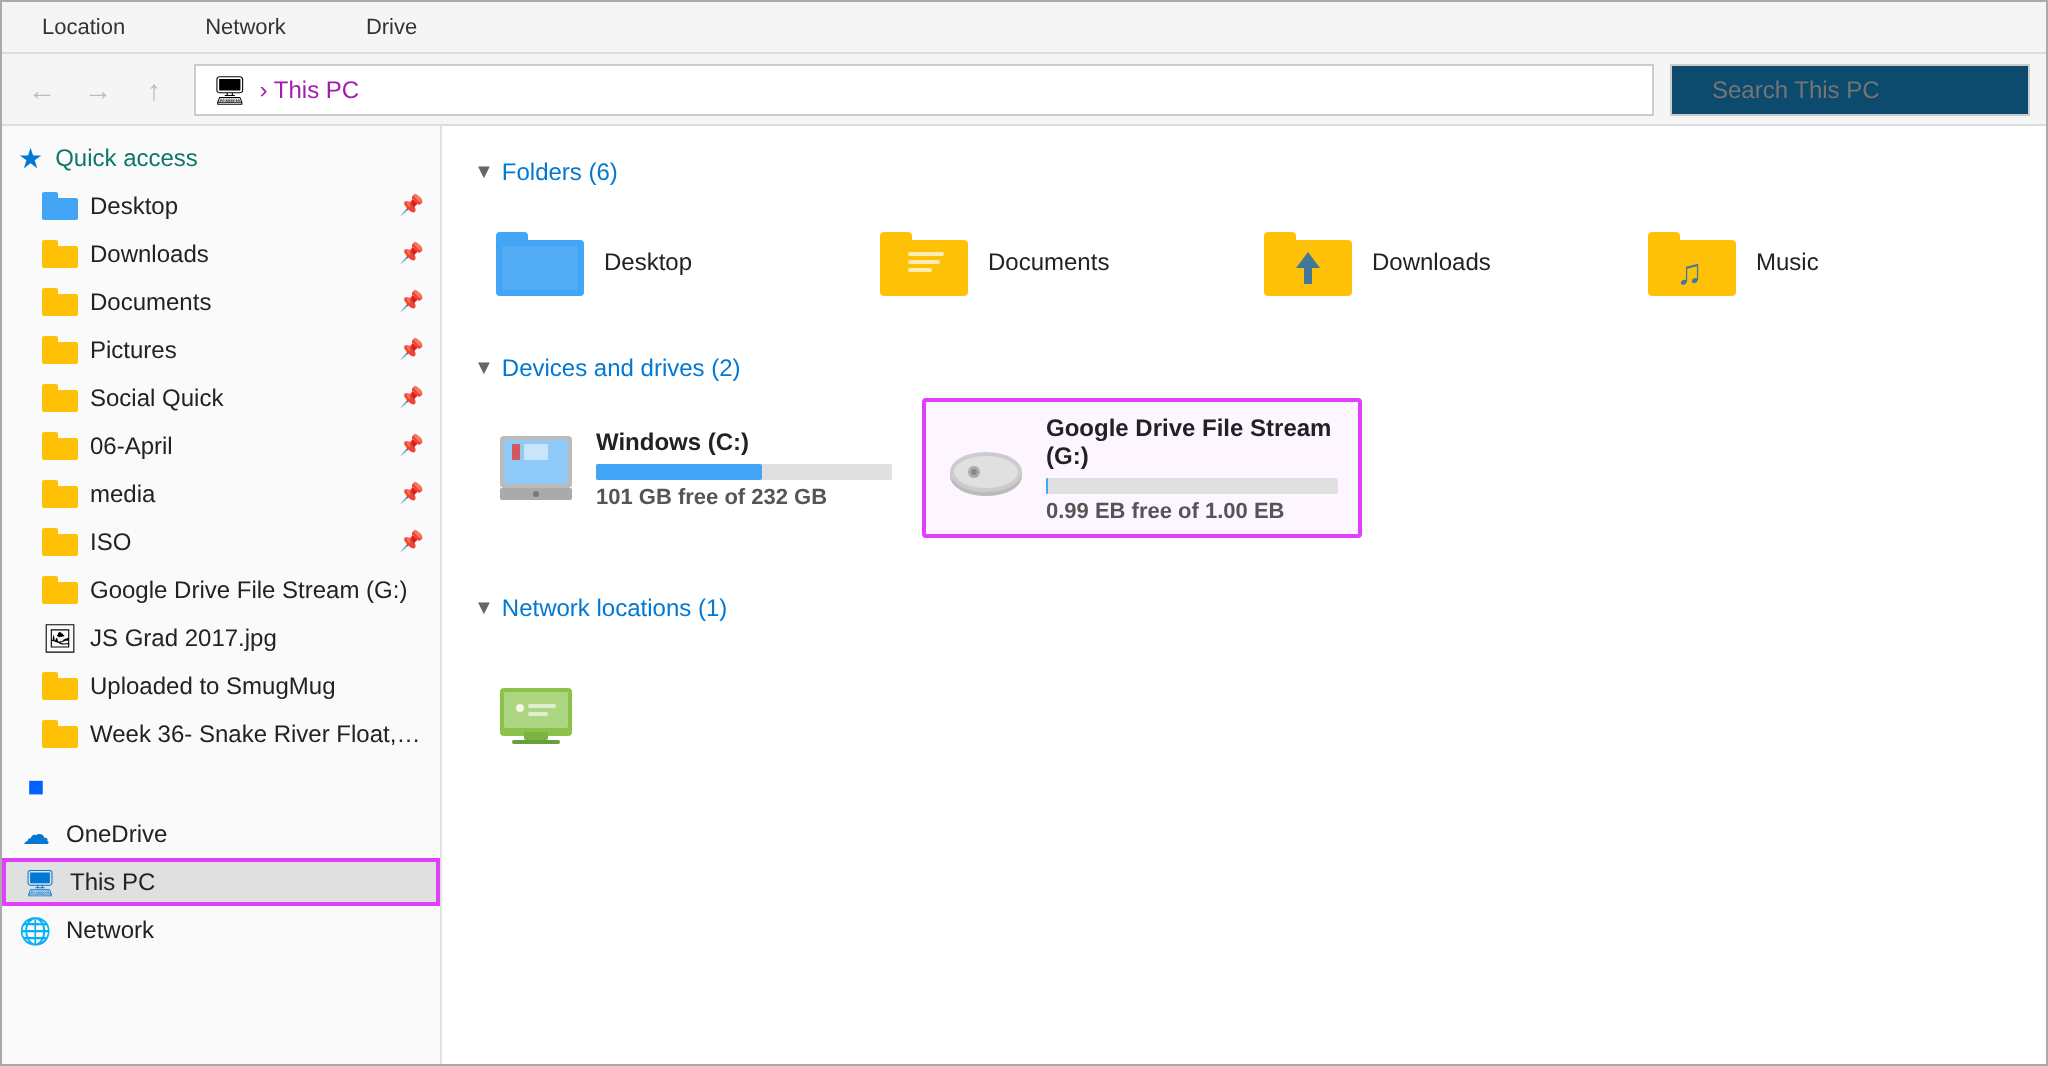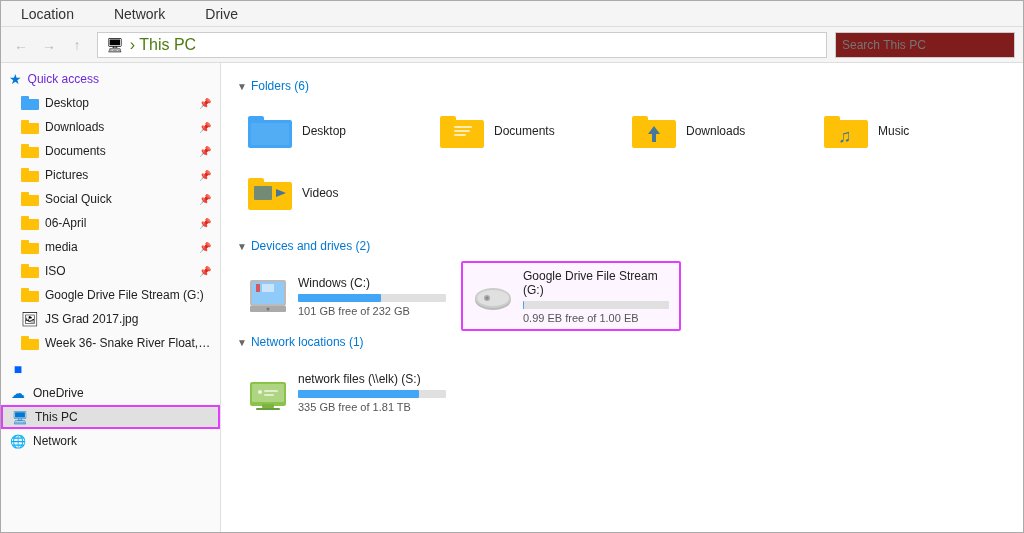--- a/index.html
+++ b/index.html
@@ -2,40 +2,40 @@
 <html><head>
   <meta charset="utf-8">
   <style>
     * { box-sizing: border-box; margin: 0; padding: 0; }
     body { font-family: 'Segoe UI', Arial, sans-serif; font-size: 12px; background: #f0f0f0; width: 1024px; height: 533px; overflow: hidden; }
 
     .window { width: 1024px; height: 533px; background: #fff; border: 1px solid #aaa; display: flex; flex-direction: column; }
 
     
     .menu-bar { display: flex; background: #f5f5f5; border-bottom: 1px solid #ddd; height: 26px; align-items: center; }
-    .menu-item { padding: 4px 20px; font-size: 14px; color: #333; cursor: default; }
+    .menu-item { padding: 4px 20px; font-size: 11px; color: #333; cursor: default; }
 
     
     .toolbar { display: flex; align-items: center; background: #f5f5f5; border-bottom: 1px solid #ddd; height: 36px; padding: 0 8px; gap: 4px; }
     .nav-btn { width: 24px; height: 24px; background: none; border: none; cursor: pointer; display: flex; align-items: center; justify-content: center; color: #555; font-size: 14px; border-radius: 2px; }
     .nav-btn.disabled { color: #bbb; cursor: default; }
     .address-bar { flex: 1; height: 26px; border: 1px solid #ccc; background: #fff; display: flex; align-items: center; padding: 0 8px; margin: 0 4px; }
     .address-icon { margin-right: 6px; font-size: 14px; }
-    .address-text { font-size: 16px; color: #4d7c0f; }
-    .search-box { width: 180px; height: 26px; border: 1px solid #ccc; background: #7f1d1d; display: flex; align-items: center; padding: 0 6px; }
+    .address-text { font-size: 12px; color: #a21caf; }
+    .search-box { width: 180px; height: 26px; border: 1px solid #ccc; background: #0c4a6e; display: flex; align-items: center; padding: 0 20px; }
     .search-input { border: none; outline: none; font-size: 12px; width: 100%; color: #999; background: transparent; }
 
     
     .main-layout { display: flex; flex: 1; overflow: hidden; }
 
     
     .sidebar { width: 220px; min-width: 220px; background: #fafafa; border-right: 1px solid #e0e0e0; overflow-y: auto; padding: 4px 0; }
     .sidebar-section { margin-bottom: 2px; }
     .sidebar-header { display: flex; align-items: center; padding: 4px 8px; cursor: default; }
-    .sidebar-header-label { font-size: 12px; color: #6d28d9; font-weight: normal; }
+    .sidebar-header-label { font-size: 12px; color: #0f766e; font-weight: normal; }
     .sidebar-item { display: flex; align-items: center; padding: 3px 8px 3px 20px; cursor: pointer; height: 24px; }
     .sidebar-item.highlighted { border: 2px solid #e040fb; background: #f5f5f5; }
     .sidebar-icon { width: 18px; height: 18px; margin-right: 6px; display: inline-flex; align-items: center; justify-content: center; flex-shrink: 0; }
     .sidebar-label { font-size: 12px; color: #222; white-space: nowrap; overflow: hidden; text-overflow: ellipsis; flex: 1; }
     .pin-icon { color: #888; font-size: 10px; margin-left: 4px; }
 
     
     .folder-icon { width: 18px; height: 14px; position: relative; }
     .folder-icon::before { content: ''; position: absolute; top: 3px; left: 0; width: 18px; height: 11px; background: #ffc107; border-radius: 1px; }
     .folder-icon::after { content: ''; position: absolute; top: 0; left: 0; width: 8px; height: 4px; background: #ffc107; border-radius: 1px 1px 0 0; }
@@ -49,21 +49,21 @@
     .section-header { color: #0078d4; font-size: 12px; margin-bottom: 8px; margin-top: 4px; display: flex; align-items: center; gap: 4px; }
     .section-header .arrow { font-size: 10px; color: #666; }
 
     
     .folder-grid { display: flex; flex-wrap: wrap; gap: 2px; margin-bottom: 16px; }
     .folder-tile { width: 190px; height: 60px; display: flex; align-items: center; padding: 8px 10px; cursor: pointer; border: 1px solid transparent; border-radius: 2px; }
     .folder-tile-icon { width: 44px; height: 38px; margin-right: 10px; flex-shrink: 0; position: relative; }
     .folder-tile-label { font-size: 12px; color: #222; }
 
     
-    .devices-grid { display: flex; flex-wrap: wrap; gap: 4px; margin-bottom: 4px; }
+    .devices-grid { display: flex; flex-wrap: wrap; gap: 4px; margin-bottom: 28px; font-weight: bold; }
     .device-tile { width: 220px; height: 70px; display: flex; align-items: center; padding: 8px 10px; cursor: pointer; border: 1px solid transparent; border-radius: 2px; }
     .device-tile.highlighted { border: 2px solid #e040fb; background: #fdf5ff; }
     .device-icon { width: 40px; height: 40px; margin-right: 10px; display: flex; align-items: center; justify-content: center; flex-shrink: 0; }
     .device-info { flex: 1; }
     .device-name { font-size: 12px; color: #222; margin-bottom: 4px; }
     .device-bar-container { width: 100%; height: 8px; background: #e0e0e0; border-radius: 1px; margin-bottom: 3px; }
     .device-bar { height: 8px; background: #42a5f5; border-radius: 1px; }
     .device-storage { font-size: 11px; color: #555; }
 
     
@@ -180,20 +180,26 @@
           <span class="sidebar-label">Google Drive File Stream (G:)</span>
         </div>
         <div class="sidebar-item">
           <span class="sidebar-icon" style="font-size:14px;">🖼</span>
           <span class="sidebar-label">JS Grad 2017.jpg</span>
         </div>
         <div class="sidebar-item">
           <span class="sidebar-icon">
             <div class="folder-icon"></div>
           </span>
+          <span class="sidebar-label">Uploaded to SmugMug</span>
+        </div>
+        <div class="sidebar-item">
+          <span class="sidebar-icon">
+            <div class="folder-icon"></div>
+          </span>
           <span class="sidebar-label">Week 36- Snake River Float, K Gradu</span>
         </div>
       </div>
 
       <div class="sidebar-item" style="padding-left:8px;">
         <span class="sidebar-icon dropbox-icon">■</span>
       </div>
 
       <div class="sidebar-item" style="padding-left:8px;">
         <span class="sidebar-icon" style="color:#0078d4; font-size:14px;">☁</span>
@@ -260,31 +266,20 @@
           <div class="folder-tile-icon">
             <svg width="44" height="38" viewBox="0 0 44 38">
               <rect x="0" y="8" width="44" height="28" rx="2" fill="#ffc107"></rect>
               <rect x="0" y="4" width="16" height="8" rx="2" fill="#ffc107"></rect>
               <text x="14" y="30" font-size="18" fill="#1565c0" opacity="0.8">♫</text>
             </svg>
           </div>
           <span class="folder-tile-label">Music</span>
         </div>
 
-        <div class="folder-tile">
-          <div class="folder-tile-icon">
-            <svg width="44" height="38" viewBox="0 0 44 38">
-              <rect x="0" y="8" width="44" height="28" rx="2" fill="#ffc107"></rect>
-              <rect x="0" y="4" width="16" height="8" rx="2" fill="#ffc107"></rect>
-              <rect x="6" y="12" width="18" height="14" rx="1" fill="#1565c0" opacity="0.6"></rect>
-              <polygon points="28,15 38,19 28,23" fill="#1565c0" opacity="0.8"></polygon>
-            </svg>
-          </div>
-          <span class="folder-tile-label">Videos</span>
-        </div>
 
       </div>
 
       <div class="section-header">
         <span class="arrow">▼</span>
         <span>Devices and drives (2)</span>
       </div>
 
       <div class="devices-grid">
 
@@ -341,26 +336,19 @@
             <svg width="40" height="36" viewBox="0 0 40 36">
               <rect x="2" y="8" width="36" height="24" rx="2" fill="#8bc34a"></rect>
               <rect x="4" y="10" width="32" height="18" rx="1" fill="#aed581"></rect>
               <rect x="14" y="30" width="12" height="4" rx="1" fill="#7cb342"></rect>
               <rect x="8" y="34" width="24" height="2" rx="1" fill="#689f38"></rect>
               <circle cx="12" cy="18" r="2" fill="#fff" opacity="0.8"></circle>
               <rect x="16" y="16" width="14" height="2" rx="1" fill="#fff" opacity="0.6"></rect>
               <rect x="16" y="20" width="10" height="2" rx="1" fill="#fff" opacity="0.6"></rect>
             </svg>
           </div>
-          <div class="device-info">
-            <div class="device-name">network files (\\elk) (S:)</div>
-            <div class="device-bar-container">
-              <div class="device-bar" style="width:82%;"></div>
-            </div>
-            <div class="device-storage">335 GB free of 1.81 TB</div>
-          </div>
         </div>
 
       </div>
 
     </div>
   </div>
 </div>
 
 </body></html>

